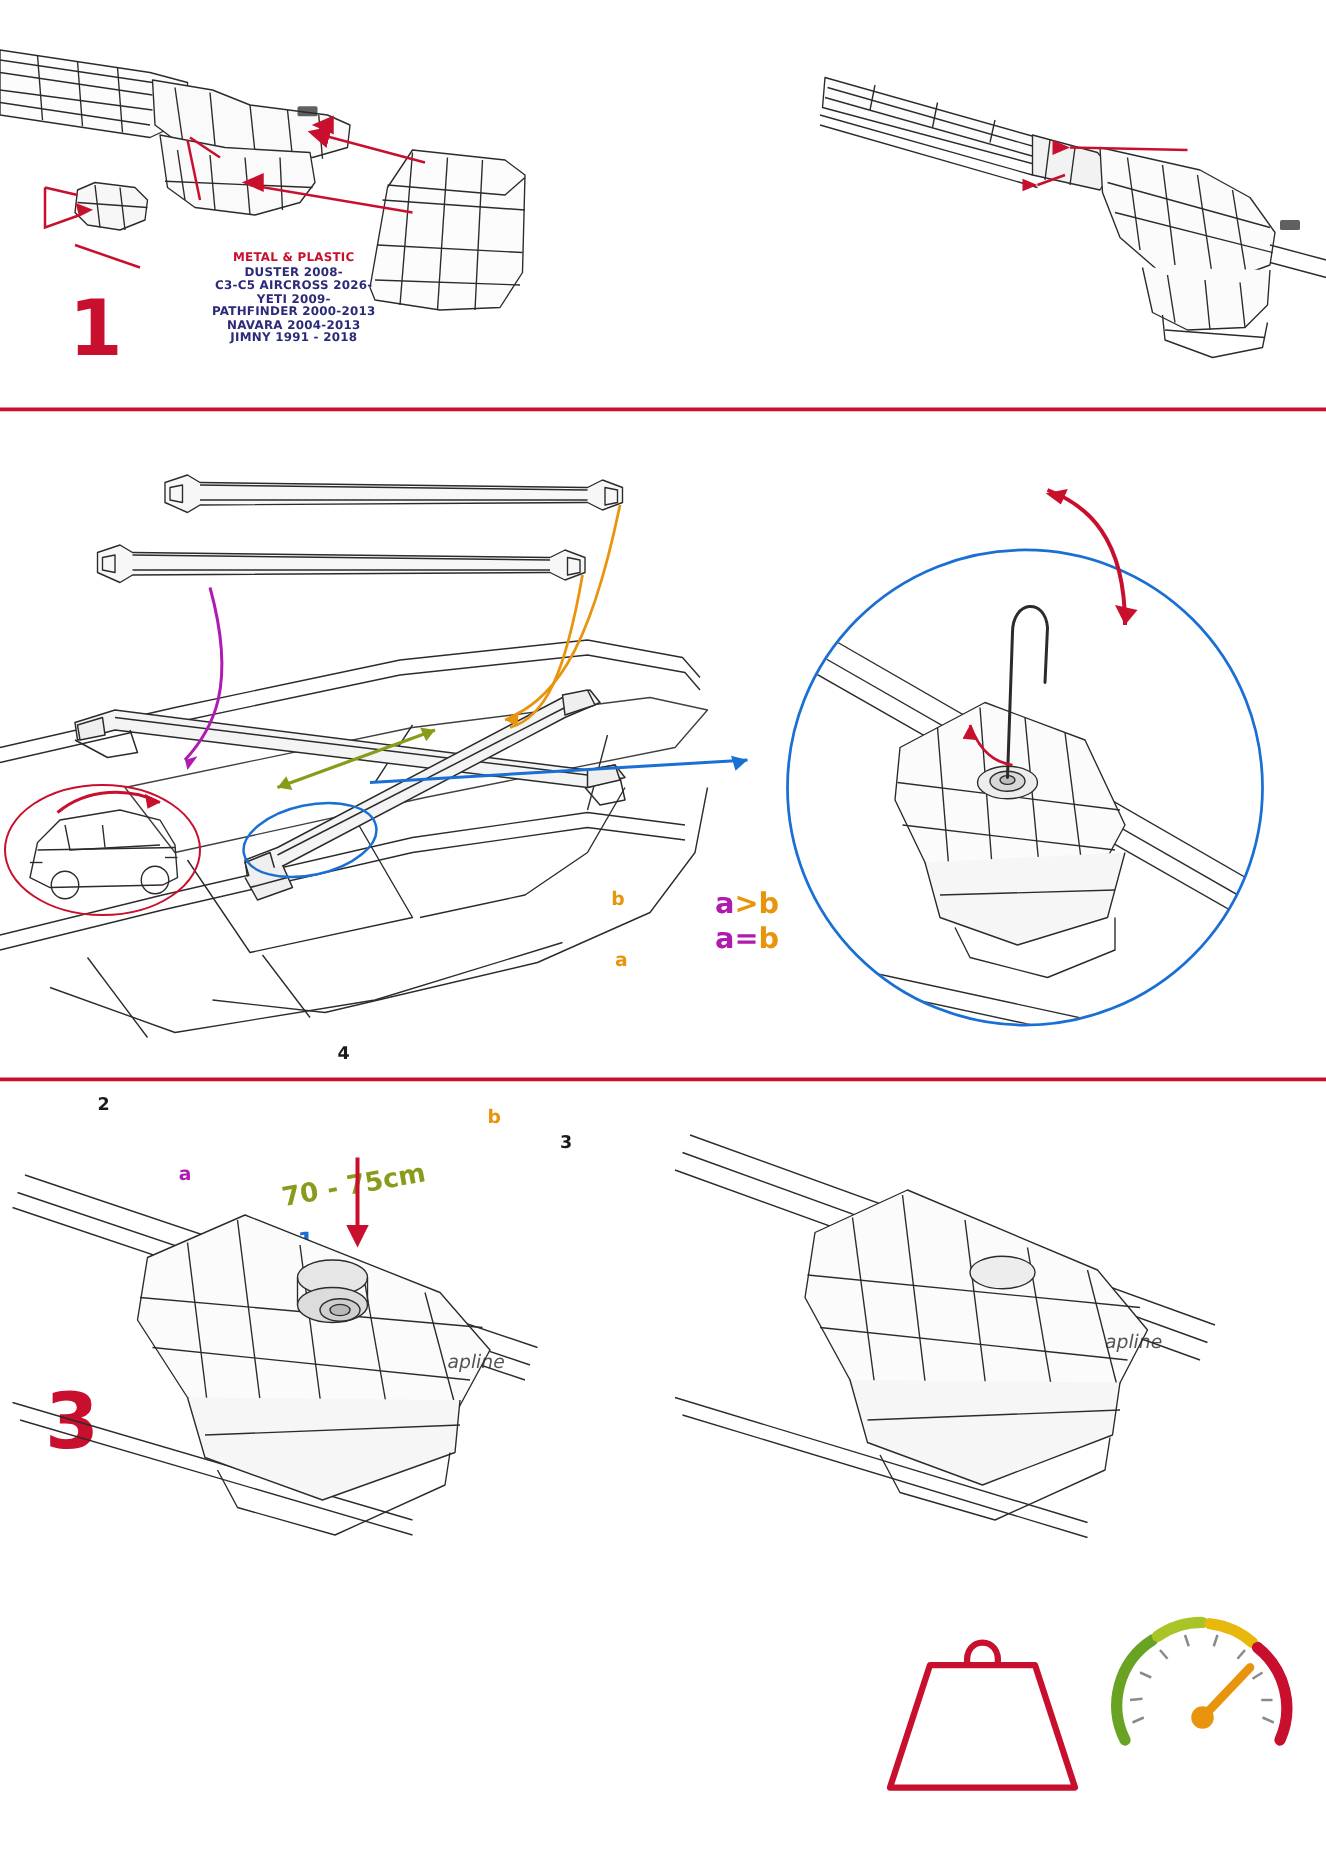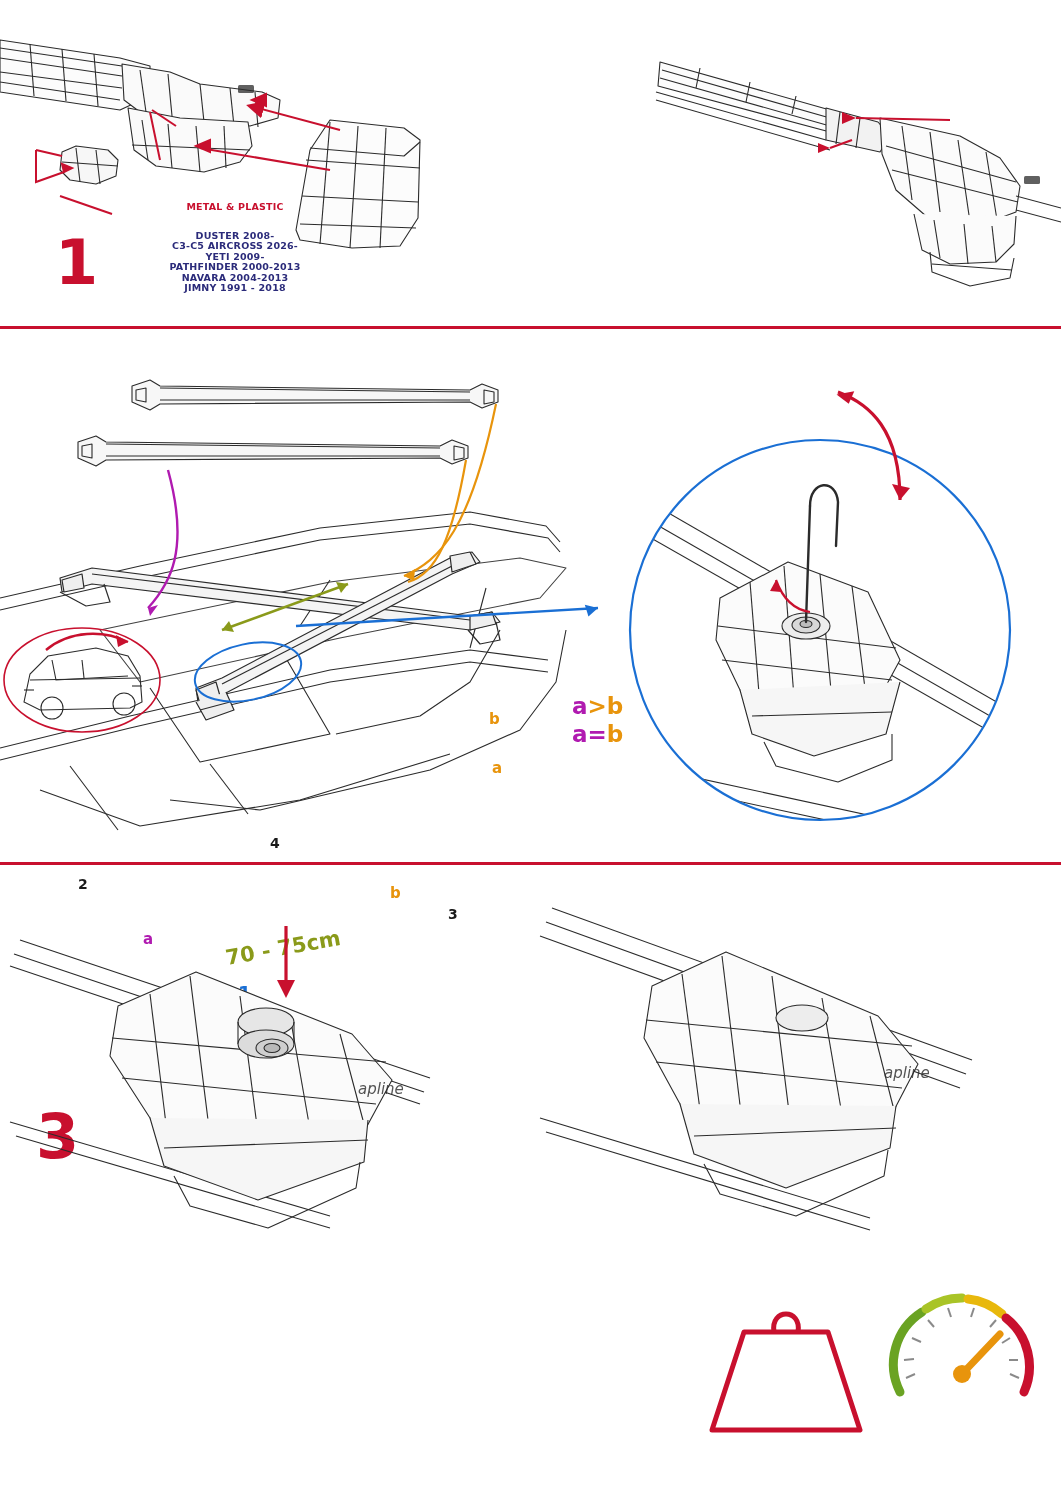--- a/index.html
+++ b/index.html
@@ -51,21 +51,21 @@
     left: 120px;
     top: 202px;
     width: 230px;
     text-align: center;
     font-family: "DejaVu Sans", sans-serif;
     font-size: 9.5px;
     line-height: 10.5px;
     font-weight: 700;
     letter-spacing: 0.2px;
   }
-  .compat .hdr { color: #c8102e; margin-bottom: 18px; }
+  .compat .hdr { color: #c8102e; margin-bottom: 1px; }
   .compat .veh { color: #2b2b7a; }
 
   
   #panel2 { left: 530px; top: 0; width: 531px; height: 326px; }
 
   
   #panel3 { left: 0; top: 330px; width: 600px; height: 530px; }
   #num3 { left: 36px; top: 776px; }
   .lbl {
     position: absolute;
@@ -89,21 +89,21 @@
     position: absolute;
     left: 225px; top: 606px;
     font-family: "DejaVu Sans", sans-serif;
     font-weight: 700;
     font-size: 21px;
     color: #8a9a1a;
     transform: rotate(-10deg);
   }
   .eqbox {
     position: absolute;
-    left: 572px; top: 362px;
+    left: 572px; top: 379px;
     font-family: "DejaVu Sans", sans-serif;
     font-weight: 700;
     font-size: 23px;
     line-height: 28px;
   }
   .eq-a { color: #b01ab0; }
   .eq-gt { color: #e8940c; }
   .eq-b { color: #e8940c; }
   .eq2-a { color: #b01ab0; }
   .eq2-eq { color: #b01ab0; }

